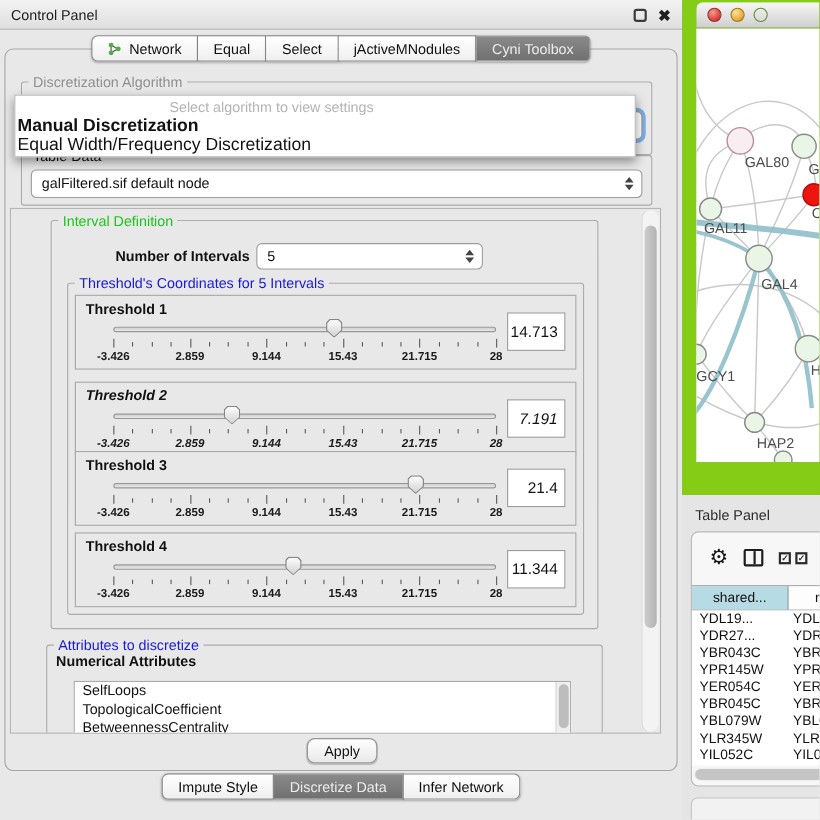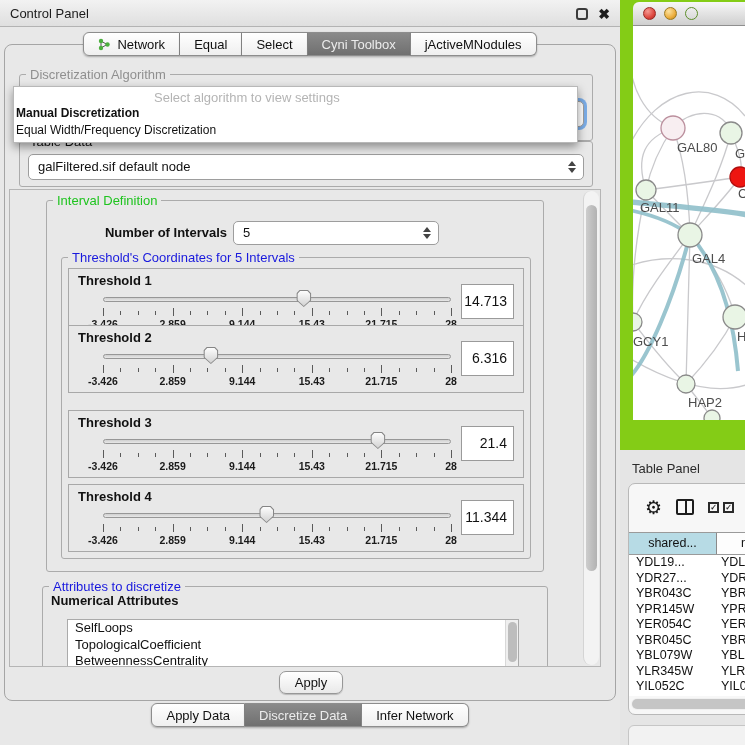--- a/index.html
+++ b/index.html
@@ -40,21 +40,21 @@
     font-size:13px;line-height:24px;padding-left:9px;color:#111;}
   .combo.focused{box-shadow:0 0 0 3px rgba(110,165,230,.9);}
   .spin{position:absolute;right:7px;top:50%;transform:translateY(-50%);display:flex;flex-direction:column;gap:2px;}
   .spin .up{width:0;height:0;border-left:4px solid transparent;border-right:4px solid transparent;border-bottom:5px solid #444;}
   .spin .dn{width:0;height:0;border-left:4px solid transparent;border-right:4px solid transparent;border-top:5px solid #444;}
 
   
   .algo-popup{position:absolute;left:13px;top:86px;width:565px;height:57px;background:#fff;
     border:1px solid #b8b8b8;box-shadow:0 4px 9px rgba(0,0,0,.4);z-index:20;text-decoration:underline;}
   .popup-placeholder{position:absolute;left:140px;top:3px;color:#b4b4b4;font-size:13px;}
-  .popup-item{position:absolute;left:2px;font-size:12px;white-space:nowrap;}
+  .popup-item{position:absolute;left:2px;font-size:16px;white-space:nowrap;}
   .popup-item.bold{font-weight:bold;}
 
   
   .scrollpane{position:absolute;left:4px;top:144px;width:592px;height:478px;
     border:1px solid #b5b5b5;background:#e8e8e8;overflow:hidden;}
   .vscroll{position:absolute;right:1px;top:1px;width:16px;height:474px;background:#f3f3f3;
     border-left:1px solid #d4d4d4;border-radius:8px;}
   .vscroll .thumb-v{position:absolute;left:2px;top:14px;width:11px;height:366px;
     background:linear-gradient(90deg,#cdcdcd,#b2b2b2);border-radius:6px;}
 
@@ -214,21 +214,21 @@
                   <span class="ticklabel" style="left: 20%;">2.859</span>
                   <span class="ticklabel" style="left: 40%;">9.144</span>
                   <span class="ticklabel" style="left: 60%;">15.43</span>
                   <span class="ticklabel" style="left: 80%;">21.715</span>
                   <span class="ticklabel" style="left: 100%;">28</span>
                 </div>
             </div>
             <div class="valuebox">14.713</div>
           </div>
 
-          <div class="thr-panel" style="top:67px;">
+          <div class="thr-panel" style="top:89px;font-style:italic;">
             <div class="thr-label">Threshold 2</div>
             <div class="slider">
               <div class="track"></div>
               <div class="thumb" style="left: 31%;">
                   <div class="t-outer"></div>
                   <div class="t-inner"></div>
                 </div>
               <div class="ticks">
                   <span class="tick major" style="left: 0%;"></span>
                   <span class="tick minor" style="left: 5%;"></span>
@@ -254,21 +254,21 @@
                 </div>
               <div class="ticklabels">
                   <span class="ticklabel" style="left: 0%;">-3.426</span>
                   <span class="ticklabel" style="left: 20%;">2.859</span>
                   <span class="ticklabel" style="left: 40%;">9.144</span>
                   <span class="ticklabel" style="left: 60%;">15.43</span>
                   <span class="ticklabel" style="left: 80%;">21.715</span>
                   <span class="ticklabel" style="left: 100%;">28</span>
                 </div>
             </div>
-            <div class="valuebox">6.316</div>
+            <div class="valuebox">7.191</div>
           </div>
 
           <div class="thr-panel" style="top:152px;">
             <div class="thr-label">Threshold 3</div>
             <div class="slider">
               <div class="track"></div>
               <div class="thumb" style="left: 79%;">
                   <div class="t-outer"></div>
                   <div class="t-inner"></div>
                 </div>
@@ -386,31 +386,31 @@
           <circle cx="9.5" cy="6.5" r="2.2" fill="#4caf3e"></circle>
       </svg>
       <span>Network</span>
     </div>
     <div class="seg">
         <span>Equal</span>
       </div>
     <div class="seg">
         <span>Select</span>
       </div>
+    <div class="seg">
+        <span>jActiveMNodules</span>
+      </div>
     <div class="seg active">
         <span>Cyni Toolbox</span>
       </div>
-    <div class="seg">
-        <span>jActiveMNodules</span>
-      </div>
   </div>
 
   <div class="tabstrip" id="bottom-tabs">
     <div class="seg">
-        <span>Apply Data</span>
+        <span>Impute Style</span>
       </div>
     <div class="seg active">
         <span>Discretize Data</span>
       </div>
     <div class="seg">
         <span>Infer Network</span>
       </div>
   </div>
 
   <div class="algo-popup">

